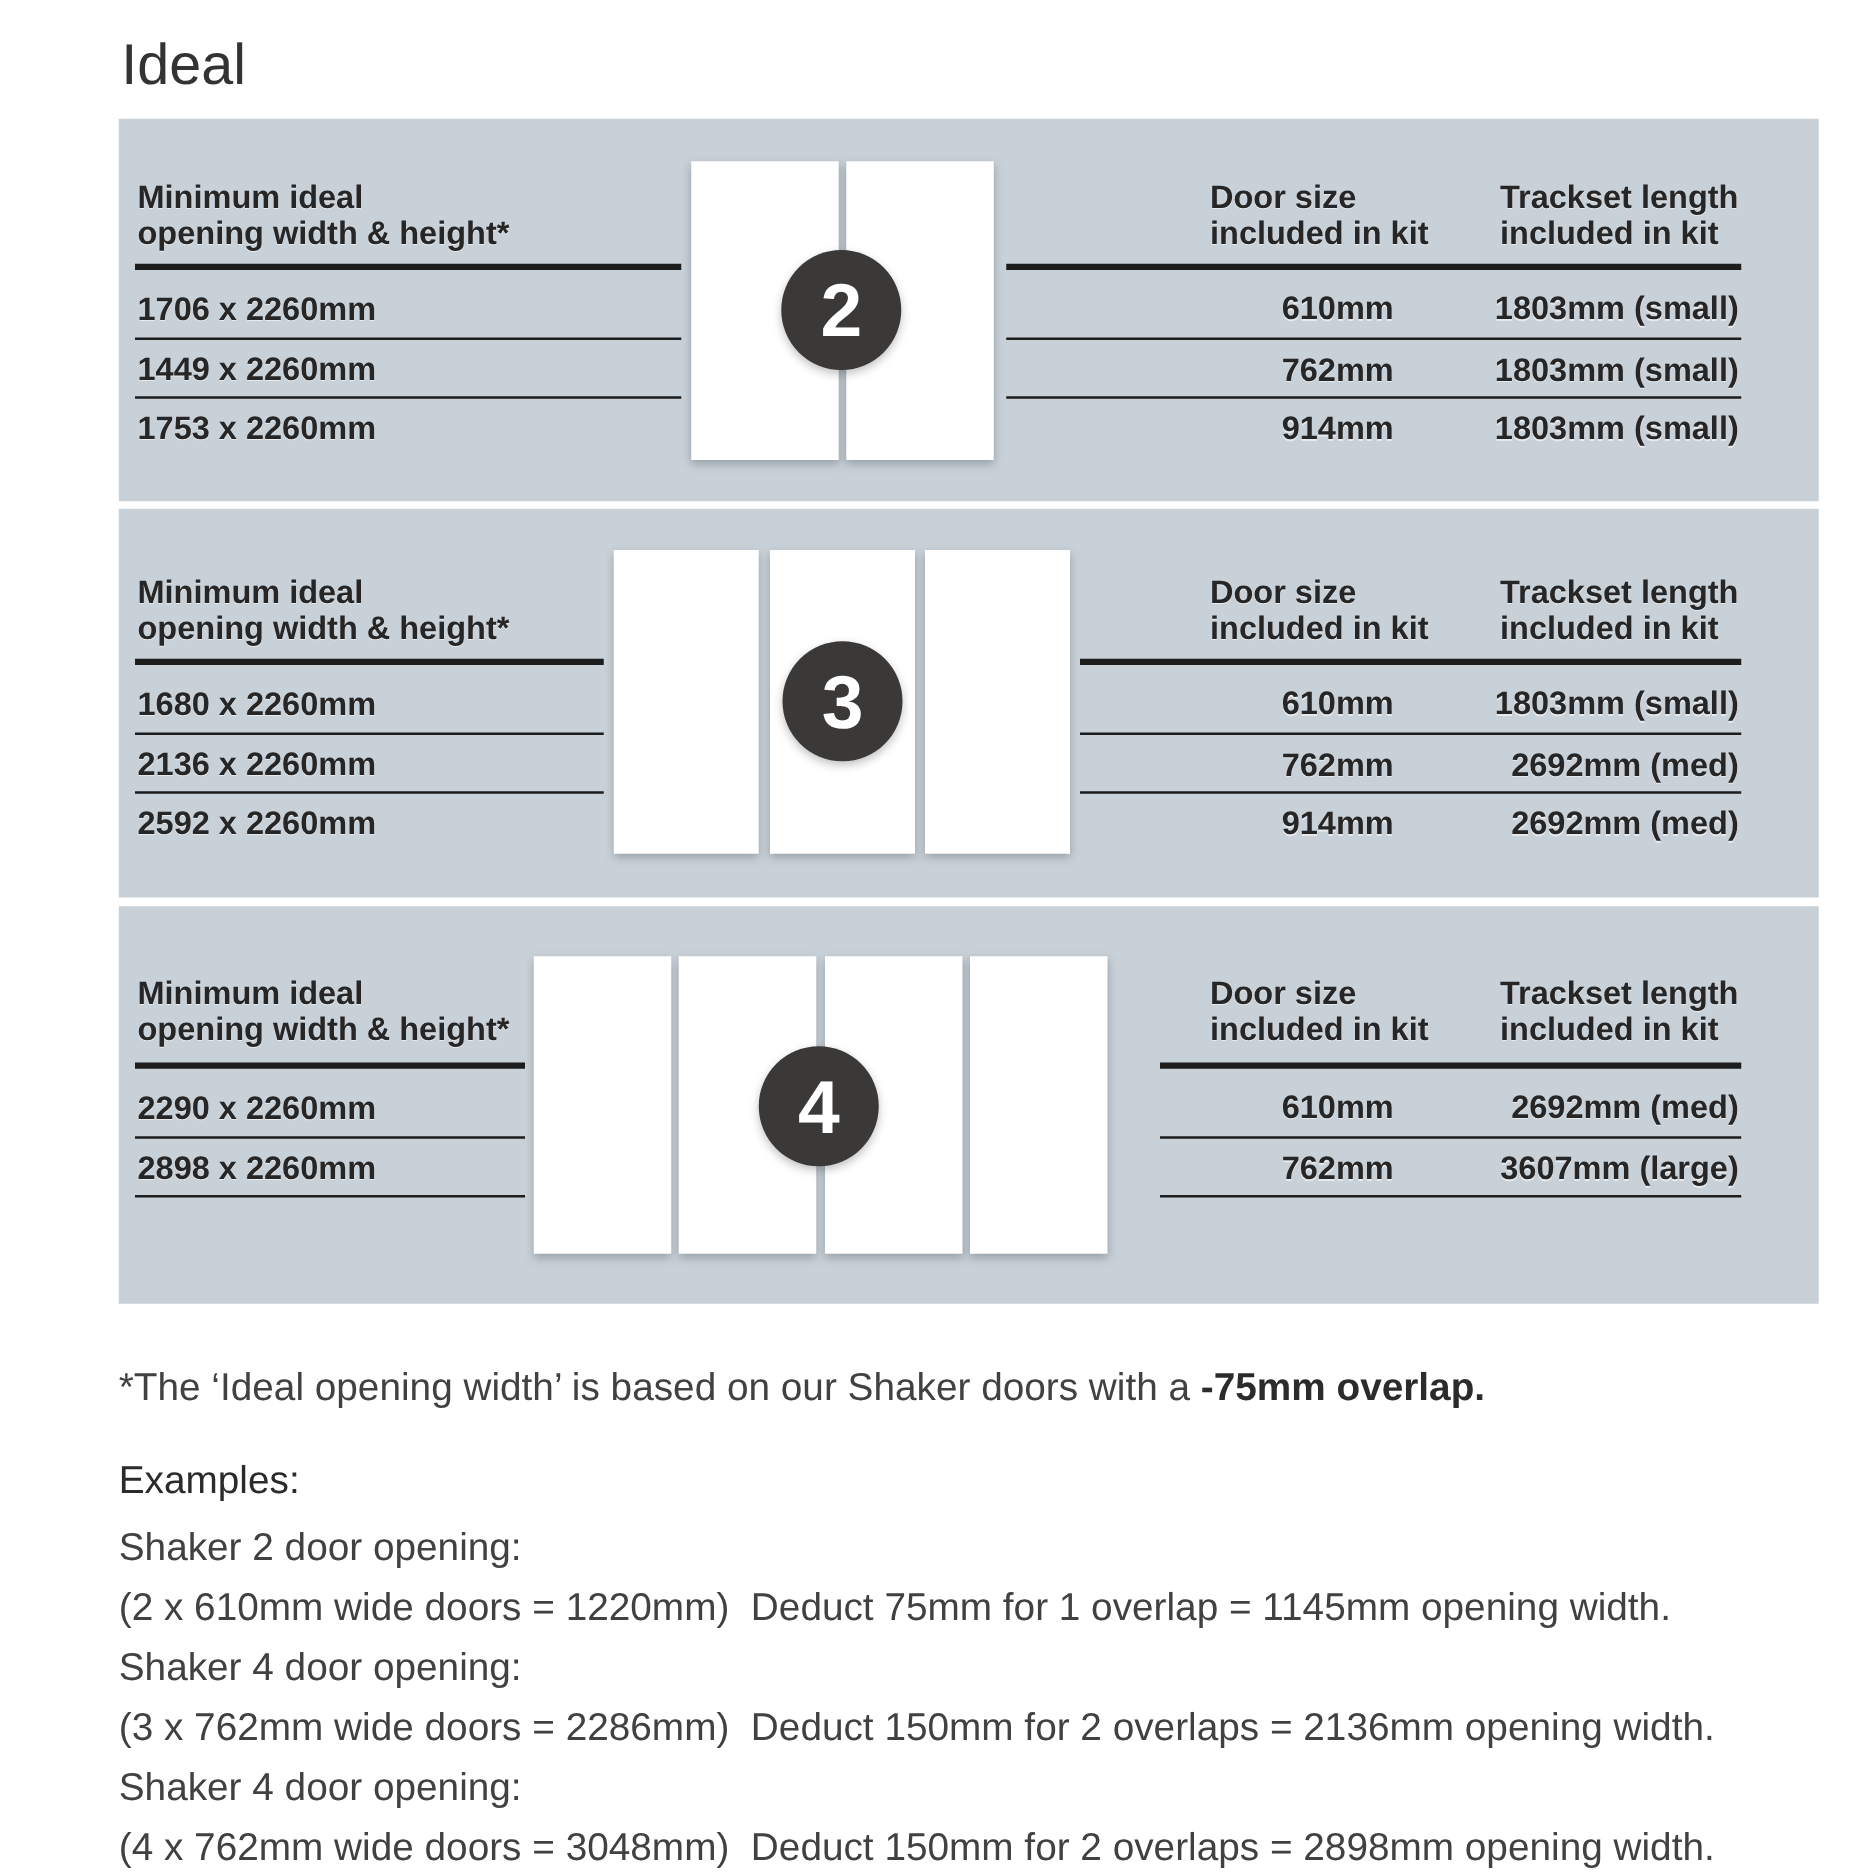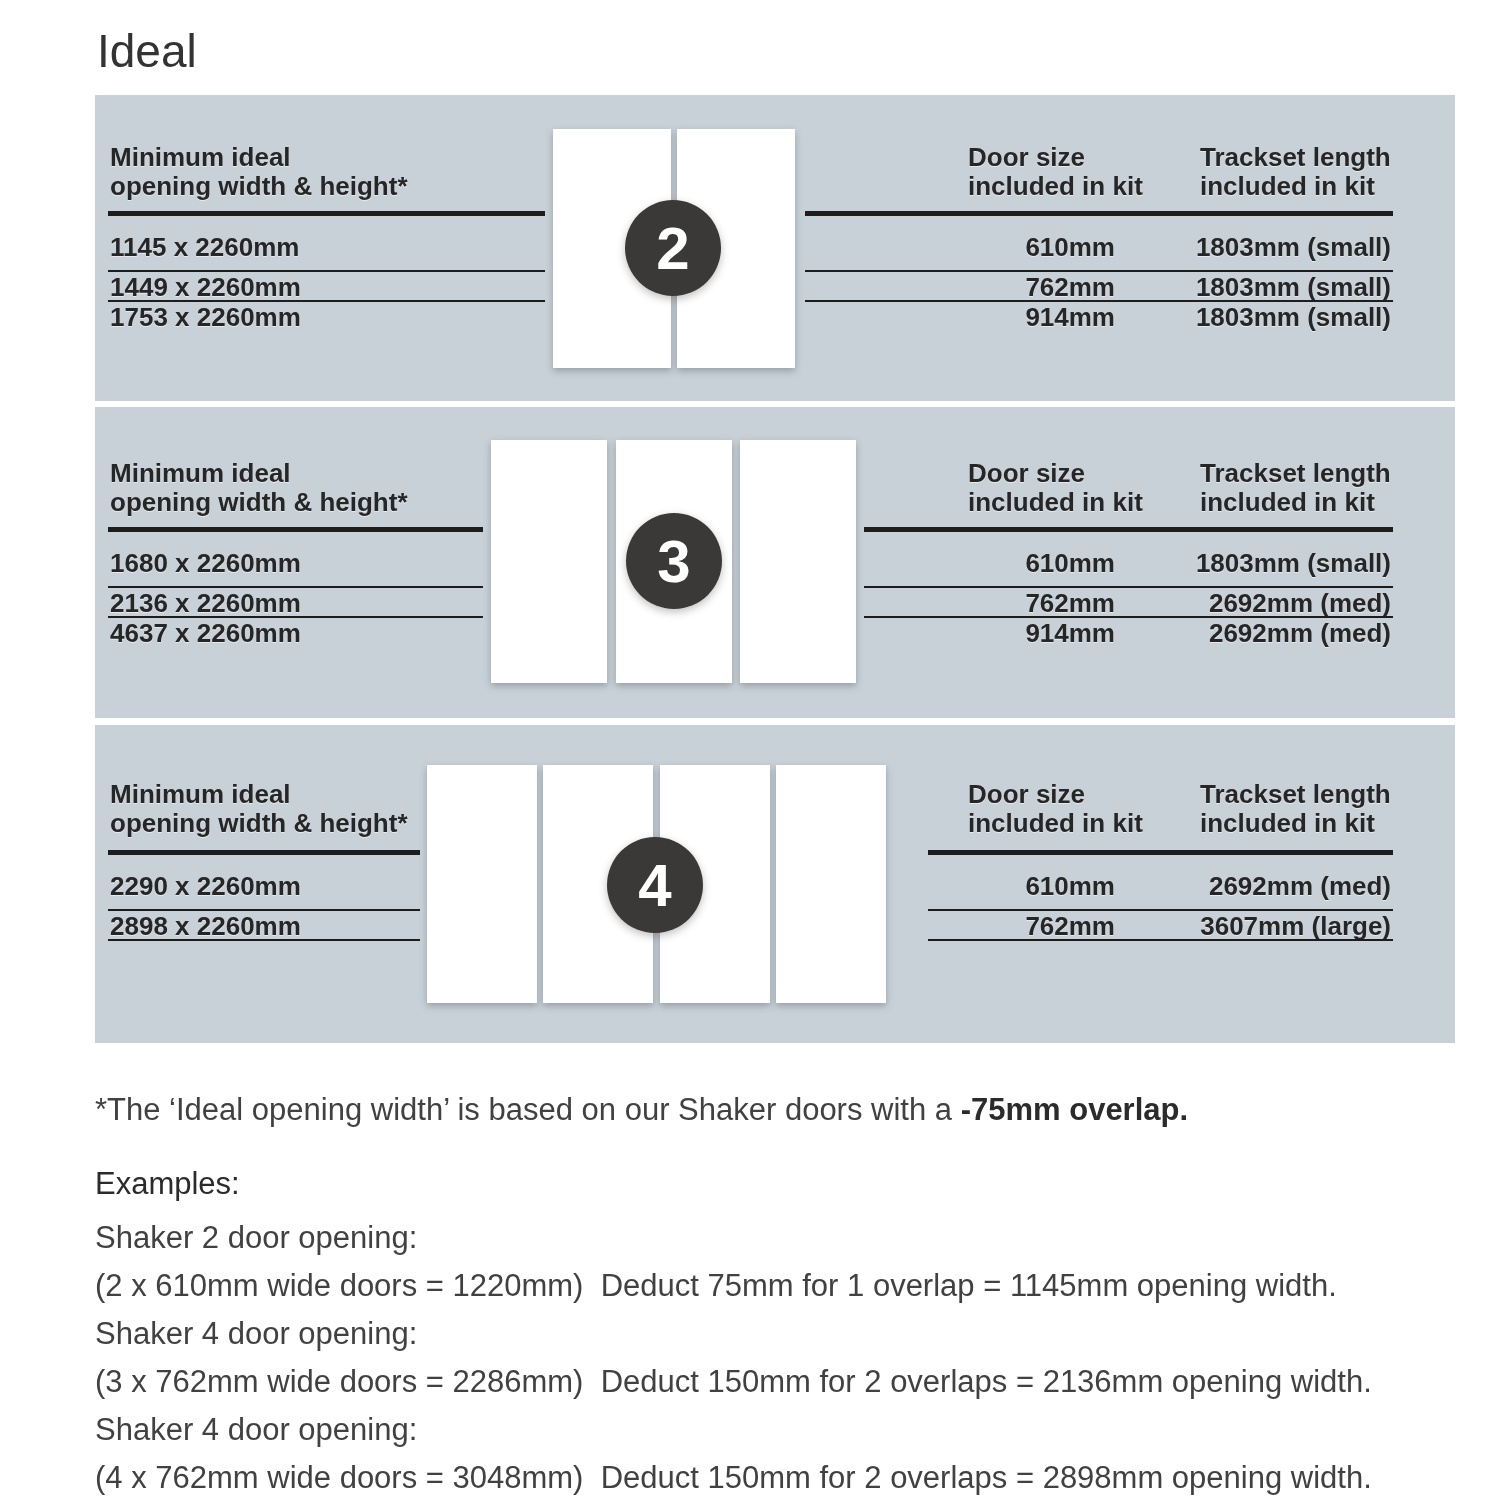--- a/index.html
+++ b/index.html
@@ -42,21 +42,21 @@
   .head-track  { left:395px; }
 
   .thick {
     position:absolute; top:var(--line-top); height:5px;
     background:var(--line,#1d1d1d);
   }
   .left-table  .thick { left:0; width:100%; }
   .right-table .thick { left:var(--rt-sep-left); width:var(--rt-sep-width); }
 
   .rows { position:absolute; left:0; right:0; top:calc(var(--line-top) + 5px); }
-  .row  { position:relative; height:30px; display:flex; align-items:center; }
+  .row  { position:relative; height:47px; display:flex; align-items:center; }
   .row.first { height:56px; padding-top:6px; }
   .row::after {
     content:""; position:absolute; bottom:0; height:2px;
     background:var(--line,#1d1d1d); left:0; width:100%;
   }
   .right-table .row::after { left:var(--rt-sep-left); width:var(--rt-sep-width); }
   .row.no-line::after { display:none; }
 
   .row span {
     font-size:26px; font-weight:700; color:var(--text-dark,#262626);
@@ -113,21 +113,21 @@
 
   <section class="panel p1">
     <div class="left-table">
       <div class="col-header left-head">
         <div>Minimum ideal</div>
         <div>opening width &amp; height*</div>
       </div>
       <div class="thick"></div>
       <div class="rows">
         <div class="row first">
-            <span>1145 x 2260mm</span>
+            <span>1706 x 2260mm</span>
           </div>
         <div class="row">
             <span>1449 x 2260mm</span>
           </div>
         <div class="row no-line">
             <span>1753 x 2260mm</span>
           </div>
       </div>
     </div>
 
@@ -172,21 +172,21 @@
       </div>
       <div class="thick"></div>
       <div class="rows">
         <div class="row first">
             <span>1680 x 2260mm</span>
           </div>
         <div class="row">
             <span>2136 x 2260mm</span>
           </div>
         <div class="row no-line">
-            <span>4637 x 2260mm</span>
+            <span>2592 x 2260mm</span>
           </div>
       </div>
     </div>
 
     <div>
       <div class="door" style="left:396px"></div>
       <div class="door" style="left:521px"></div>
       <div class="door" style="left:645px"></div>
       <div class="badge">3</div>
     </div>

